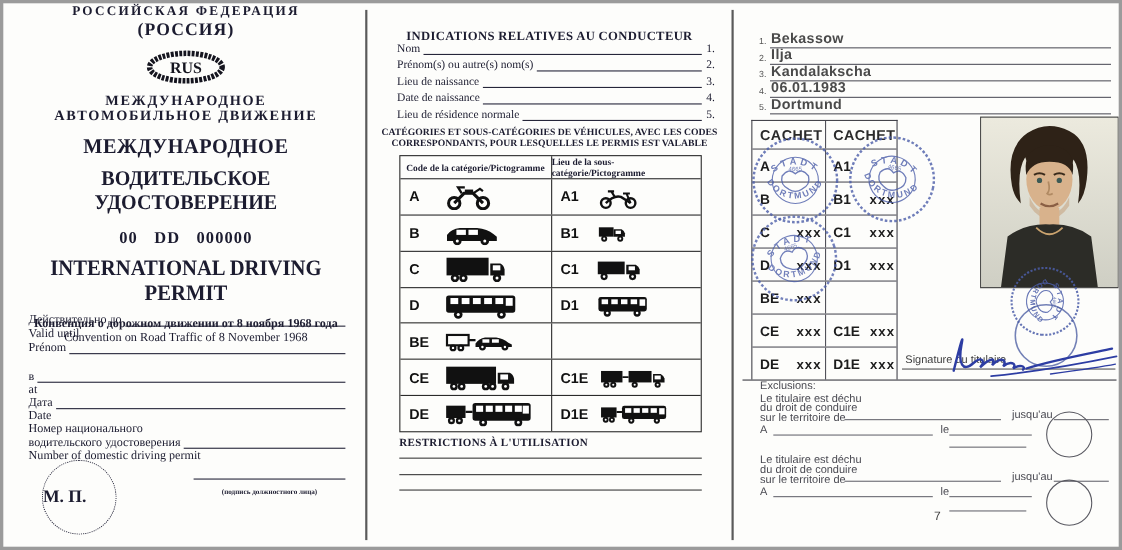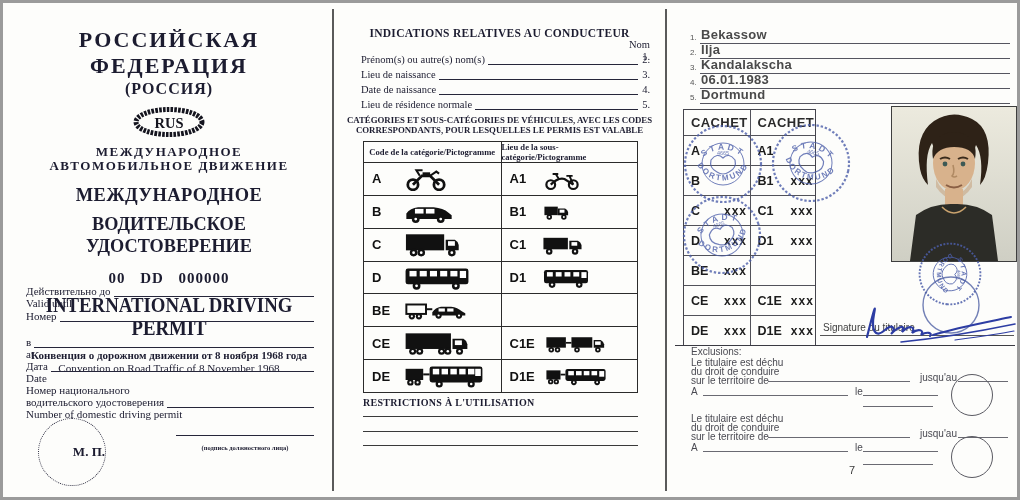--- a/index.html
+++ b/index.html
@@ -3,36 +3,36 @@
 <meta charset="utf-8">
 <style>
   html,body{margin:0;padding:0;background:#e8e8e8;}
   .doc{position:relative;width:1020px;height:500px;background:#fdfdfb;border:3px solid #9b9b9b;box-sizing:border-box;overflow:hidden;
        font-family:"Liberation Serif",serif;color:#1c1c30;}
   .divider{position:absolute;top:6px;bottom:6px;width:2px;background:#5a5a5a;}
   .panel{position:absolute;top:0;bottom:0;}
   
   .p-left{left:5px;width:322px;}
   .p-left .c{text-align:center;}
-  .country1{margin-top:24px;font-size:22px;font-weight:bold;letter-spacing:2px;}
+  .country1{font-size:12px;font-weight:bold;letter-spacing:2px;}
   .country2{font-size:16px;font-weight:bold;letter-spacing:1px;margin-top:1px;}
   .ruslogo{margin-top:8px;height:30px;}
   .mvmt{font-size:13px;font-weight:bold;letter-spacing:1.5px;line-height:14px;margin-top:9px;}
   .bigtitle{font-size:19px;font-weight:bold;letter-spacing:.5px;margin-top:11px;transform:scaleX(.97);}
   .bigtitle2{font-size:19px;font-weight:bold;margin-top:7px;transform:scaleX(.96);}
   .permitnum{font-size:15px;font-weight:bold;letter-spacing:1px;word-spacing:10px;margin-top:13px;}
   .title-en{font-size:20px;font-weight:bold;margin-top:7px;transform:scaleX(.94);}
   .conv{font-size:11px;font-weight:bold;line-height:12.5px;margin-top:9px;font-family:Liberation Serif, serif;}
   .conv-en{font-weight:normal;font-size:11.2px;}
   .lf{position:absolute;left:18px;width:288px;font-size:11px;line-height:11px;}
   .lf .row{display:flex;align-items:flex-end;}
   .fill{flex:1;border-bottom:1px solid #26263a;margin-left:3px;height:10px;}
   .lf .en{margin-top:1px;}
   .mpcircle{position:absolute;left:30px;top:415px;width:66px;height:66px;border:1.6px dotted #2a2a3e;border-radius:50%;
-            display:flex;align-items:center;justify-content:flex-end;font-size:13px;font-weight:bold;}
+            display:flex;align-items:center;justify-content:flex-start;font-size:16px;font-weight:bold;}
   .signline{position:absolute;left:168px;top:432px;width:138px;border-top:1.2px solid #26263a;text-align:center;}
   .signline span{font-size:6.5px;font-weight:bold;}
   
   .p-mid{left:330px;width:333px;}
   .mhdr{text-align:center;margin-top:24px;font-size:11.5px;font-weight:bold;letter-spacing:.3px;}
   .mf{position:absolute;left:28px;right:16px;font-size:10.5px;display:flex;align-items:flex-end;line-height:11px;}
   .mf .num{margin-left:4px;}
   .cattl{position:absolute;left:10px;right:10px;text-align:center;font-size:8.8px;font-weight:bold;line-height:10px;}
   .vtable{position:absolute;left:30px;top:138px;width:275px;height:252px;border:1.6px solid #2b2b2b;box-sizing:border-box;
           display:flex;flex-direction:column;}
@@ -101,21 +101,21 @@
 
     <div class="lf" style="top:283px;">
       <div class="row">
           <span>Действительно до</span>
           <span class="fill"></span>
         </div>
       <div class="en">Valid until</div>
     </div>
     <div class="lf" style="top:308px;">
       <div class="row">
-          <span>Номер</span>
+          <span>Prénom</span>
           <span class="fill"></span>
         </div>
     </div>
     <div class="lf" style="top:334px;">
       <div class="row">
           <span>в</span>
           <span class="fill"></span>
         </div>
       <div class="en">at</div>
     </div>
@@ -139,21 +139,21 @@
       <span>М. П.</span>
     </div>
     <div class="signline">
       <span>(подпись должностного лица)</span>
     </div>
   </section>
 
   <section class="panel p-mid">
     <div class="mhdr">INDICATIONS RELATIVES AU CONDUCTEUR</div>
 
-    <div class="mf" style="top:36px;flex-direction:column;">
+    <div class="mf" style="top:36px;">
         <span>Nom</span>
         <span class="fill"></span>
         <span class="num">1.</span>
       </div>
     <div class="mf" style="top:51px;">
         <span>Prénom(s) ou autre(s) nom(s)</span>
         <span class="fill"></span>
         <span class="num">2.</span>
       </div>
     <div class="mf" style="top:66px;">

